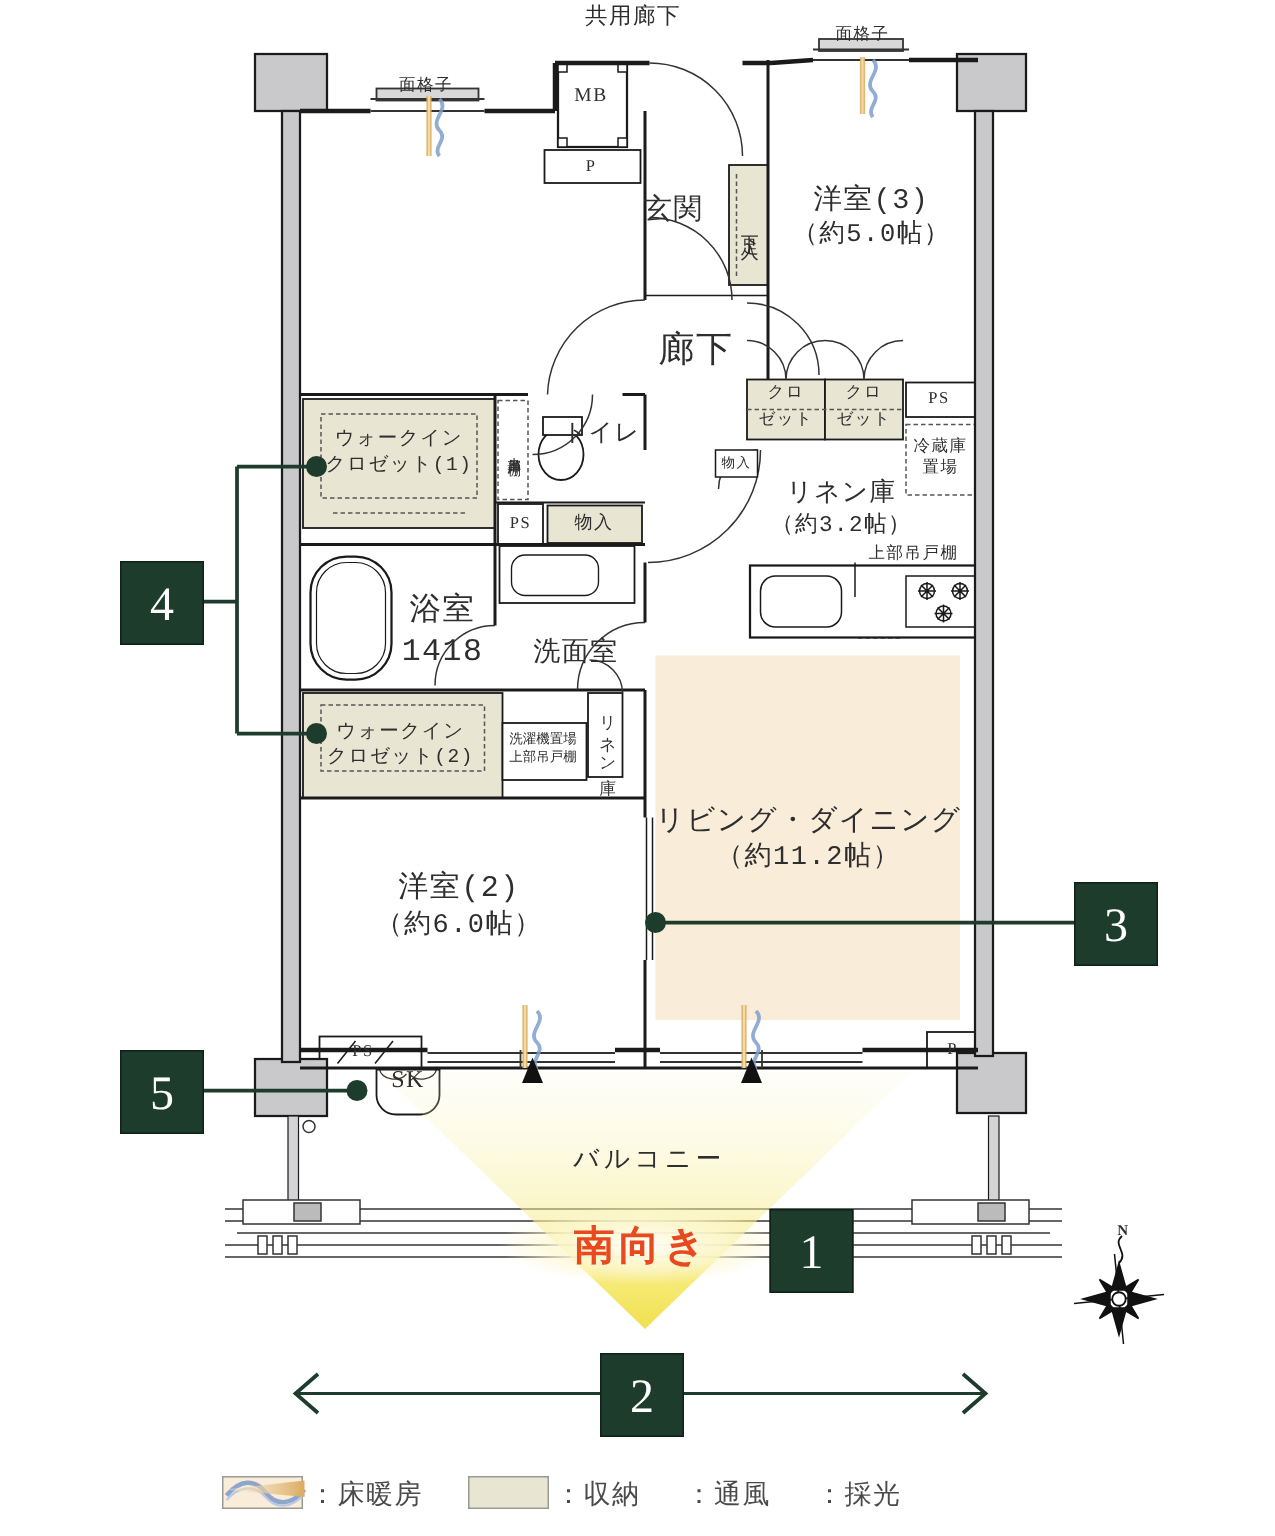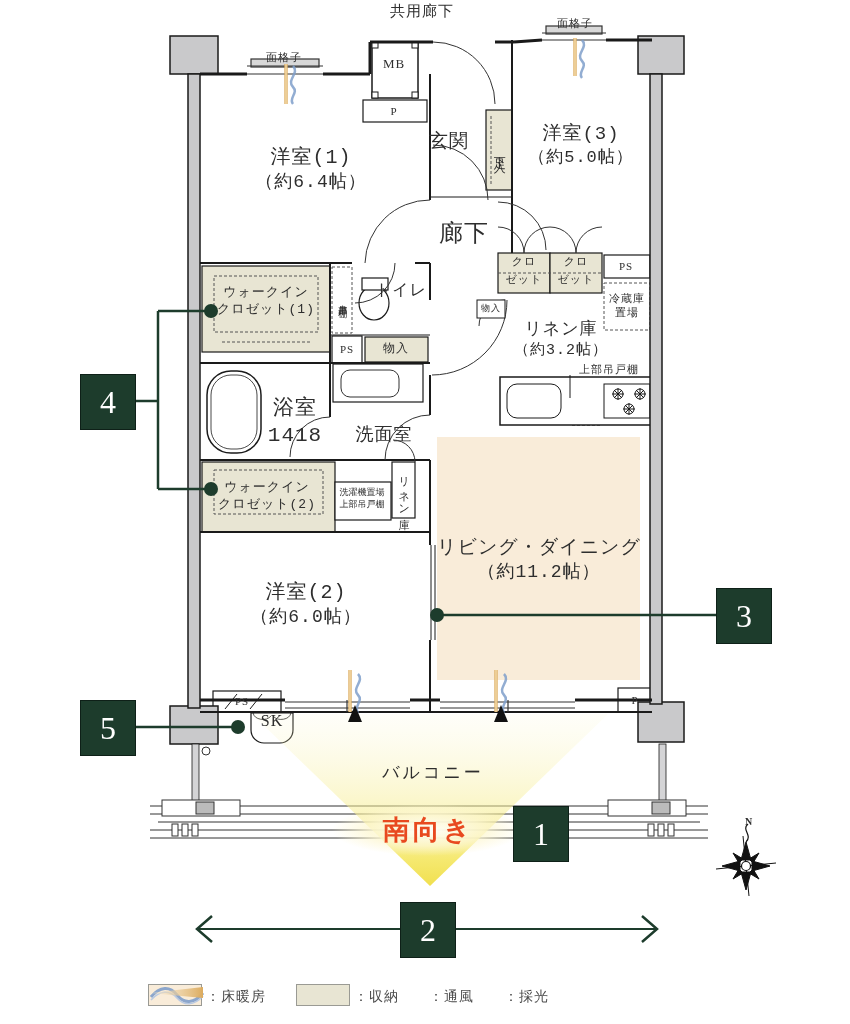--- a/index.html
+++ b/index.html
@@ -7,22 +7,22 @@
          font-family:"Liberation Serif","DejaVu Serif",serif;}
   svg{position:absolute;left:0;top:0;}
   .lbl{position:absolute;transform:translate(-50%,-50%);color:#2e2e2e;white-space:nowrap;
        text-align:center;letter-spacing:1px;line-height:1.3;z-index:30;}
   .l2 span{display:block;font-family:Liberation Mono, monospace;}
   .vert{writing-mode:vertical-rl;text-orientation:upright;letter-spacing:2px;}
   .red{color:var(--south-red);font-weight:bold;letter-spacing:3px;}
   .marker{position:absolute;width:54px;height:54px;background:var(--marker-green);
           border:1px solid #0e2018;display:flex;align-items:center;justify-content:center;
           color:#fff;font-size:32px;z-index:40;font-family:"Liberation Serif",serif;}
-  #legend{position:absolute;left:148px;top:984px;display:flex;align-items:flex-end;z-index:30;
-          font-family:"Liberation Sans","DejaVu Sans",sans-serif;color:#4a4a4a;font-size:14px;letter-spacing:1px;}
+  #legend{position:absolute;left:148px;top:984px;display:flex;align-items:flex-start;z-index:30;
+          font-family:"Liberation Sans","DejaVu Sans",sans-serif;color:#4a4a4a;font-size:18px;letter-spacing:1px;}
   .swatch{width:52px;height:20px;border:1px solid #9a9a94;margin-right:4px;}
   .sw-heat{background:var(--floor-heating);}
   .sw-store{background:var(--storage-fill);}
   .leg-label{margin-right:30px;}
   .leg-ico{margin-right:4px;}
 </style>
 </head>
 <body>
 
 <div id="stage">
@@ -270,24 +270,20 @@
 <div class="lbl" style="left:284px;top:57px;font-size:11px">面格子</div>
 <div class="lbl" style="left:575px;top:23px;font-size:11px">面格子</div>
 <div class="lbl" style="left:394px;top:64px;font-size:13px">MB</div>
 <div class="lbl" style="left:394px;top:111px;font-size:11px">P</div>
 <div class="lbl" style="left:449px;top:141px;font-size:19px">玄関</div>
 <div class="lbl vert" style="left:499px;top:150px;font-size:12px">下足入</div>
 <div class="lbl l2" style="left:581px;top:145px;font-size:19px">
       <span>洋室(3)</span>
       <span style="font-size:17px">（約5.0帖）</span>
     </div>
-<div class="lbl l2" style="left:311px;top:170px;font-size:20px">
-      <span>洋室(1)</span>
-      <span style="font-size:18px">（約6.4帖）</span>
-    </div>
 <div class="lbl" style="left:464px;top:234px;font-size:24px">廊下</div>
 <div class="lbl l2" style="left:524px;top:272px;font-size:11px;line-height:1.6">
       <span>クロ</span>
       <span>ゼット</span>
     </div>
 <div class="lbl l2" style="left:576px;top:272px;font-size:11px;line-height:1.6">
       <span>クロ</span>
       <span>ゼット</span>
     </div>
 <div class="lbl" style="left:626px;top:266px;font-size:11px">PS</div>

